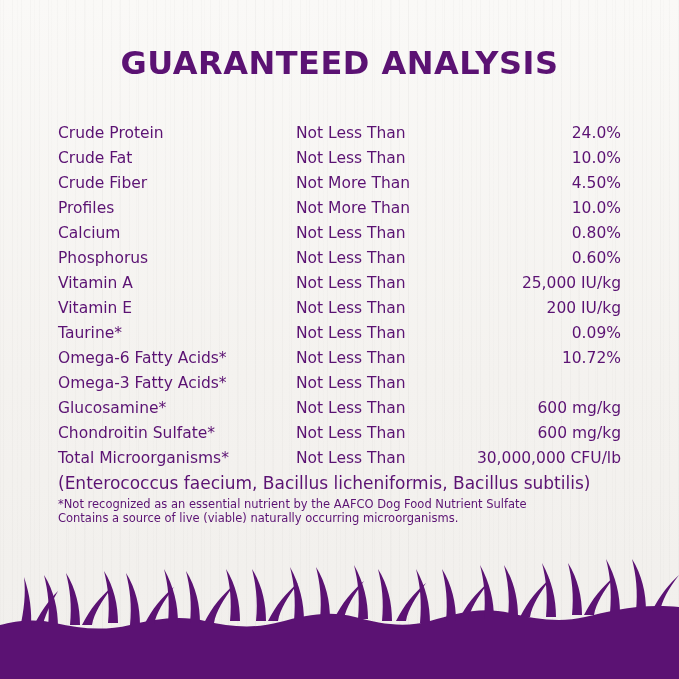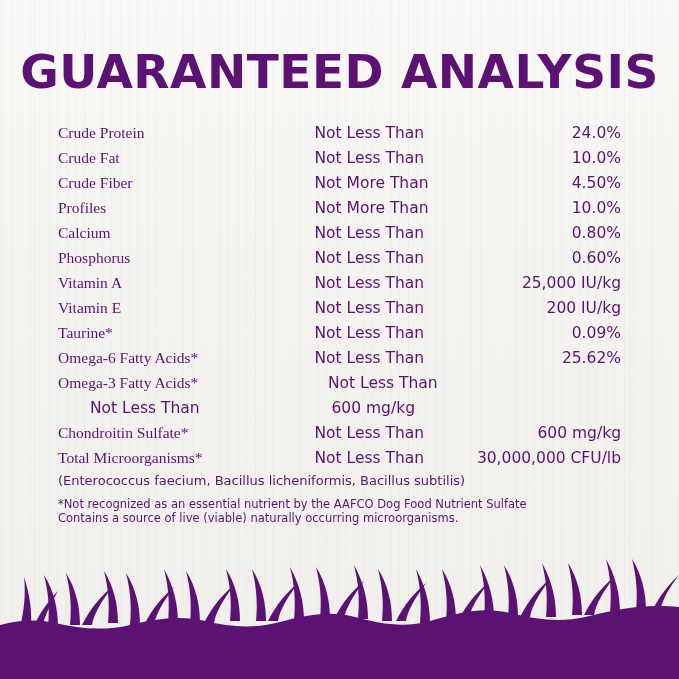--- a/index.html
+++ b/index.html
@@ -32,21 +32,21 @@
         rgba(255,255,255,0) 17px),
       linear-gradient(180deg, #faf9f7 0%, #f4f2ef 55%, #f1efec 100%);
     overflow: hidden;
   }
   #title {
     position: absolute;
     top: 44px;
     left: 0;
     width: 679px;
     text-align: center;
-    font-size: 47px;
+    font-size: 32px;
     font-weight: bold;
     letter-spacing: 0.5px;
     color: #5b1273;
     font-family: "DejaVu Sans", sans-serif;
   }
   #table {
     position: absolute;
     top: 124px;
     left: 58px;
     width: 563px;
@@ -55,39 +55,37 @@
     display: flex;
     align-items: baseline;
     height: 25px;
     color: #5b1273;
     font-size: 15.5px;
   }
   .c-nutrient {
     width: 238px;
     text-align: left;
     white-space: nowrap;
-    font-family: Liberation Serif, serif;
   }
   .c-qualifier {
     width: 170px;
     text-align: left;
     white-space: nowrap;
-    margin-left: 32px;
   }
   .c-value {
     width: 155px;
     text-align: right;
     white-space: nowrap;
   }
   #organisms-note {
     position: absolute;
     top: 473px;
     left: 58px;
     color: #5b1273;
-    font-size: 13px;
+    font-size: 17px;
   }
   #footnotes {
     position: absolute;
     top: 497px;
     left: 58px;
     color: #5b1273;
     font-size: 11.5px;
     line-height: 14px;
   }
   .footnote-line {
@@ -152,27 +150,28 @@
       <span class="c-value">200 IU/kg</span>
     </div>
     <div class="row">
       <span class="c-nutrient">Taurine*</span>
       <span class="c-qualifier">Not Less Than</span>
       <span class="c-value">0.09%</span>
     </div>
     <div class="row">
       <span class="c-nutrient">Omega-6 Fatty Acids*</span>
       <span class="c-qualifier">Not Less Than</span>
-      <span class="c-value">25.62%</span>
+      <span class="c-value">10.72%</span>
     </div>
     <div class="row">
       <span class="c-nutrient">Omega-3 Fatty Acids*</span>
       <span class="c-qualifier">Not Less Than</span>
     </div>
     <div class="row">
+      <span class="c-nutrient">Glucosamine*</span>
       <span class="c-qualifier">Not Less Than</span>
       <span class="c-value">600 mg/kg</span>
     </div>
     <div class="row">
       <span class="c-nutrient">Chondroitin Sulfate*</span>
       <span class="c-qualifier">Not Less Than</span>
       <span class="c-value">600 mg/kg</span>
     </div>
     <div class="row">
       <span class="c-nutrient">Total Microorganisms*</span>

